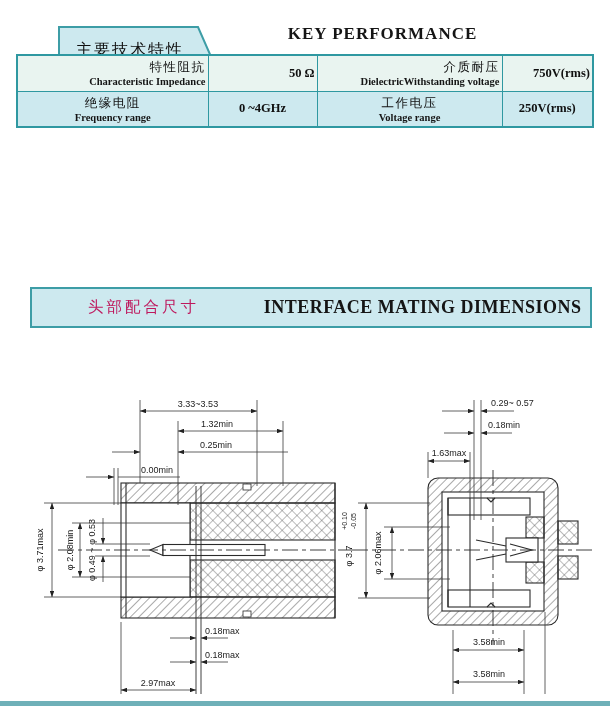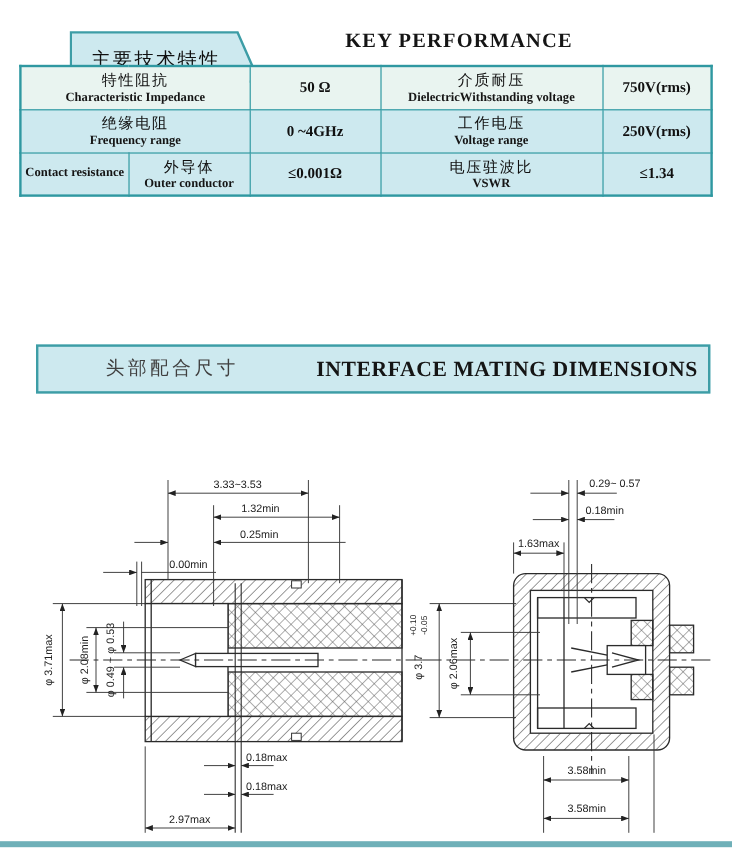--- a/index.html
+++ b/index.html
@@ -17,31 +17,31 @@
   
   table.spec{
     position:absolute;left:16px;top:54px;width:576px;
     border-collapse:collapse;table-layout:fixed;border:2px solid #2f98a1;
   }
   table.spec td{
     border:1px solid #2f98a1;text-align:center;vertical-align:middle;
     padding:1px 2px;height:36px;box-sizing:border-box;
   }
   tr.bgA td{background:#cde9ef;}
-  tr.bgB td{background:#e9f4f0;}
+  tr.bgB td{background:#e9f4f0;text-align:right;}
   .zh{font-size:12.5px;letter-spacing:1.5px;color:#101010;}
   .en{font-family:"Liberation Serif",serif;font-weight:bold;font-size:10.5px;color:#151515;}
   .val{font-family:"Liberation Serif",serif;font-weight:bold;font-size:12.5px;color:#101010;}
   
   .banner{
     position:absolute;left:30px;top:287px;width:562px;height:41px;
     background:#cde9ef;border:2px solid #3d9da6;box-sizing:border-box;
     display:flex;align-items:center;
   }
-  .banner .b-zh{width:40%;text-align:center;font-size:15.5px;letter-spacing:3px;color:#404040;}
+  .banner .b-zh{width:40%;text-align:center;font-size:15.5px;letter-spacing:3px;color:#be185d;}
   .banner .b-en{width:60%;text-align:center;font-family:"Liberation Serif",serif;
     font-weight:bold;font-size:18px;letter-spacing:0.5px;color:#151515;}
   
   svg.draw{position:absolute;left:0;top:380px;}
   .dimtxt{font-family:"Liberation Sans",sans-serif;font-size:9px;fill:#222;stroke:none;}
   .dimtxt-s{font-family:"Liberation Sans",sans-serif;font-size:7px;fill:#222;stroke:none;}
   .bottom-bar{position:absolute;left:0;top:701px;width:610px;height:5px;background:#6fb0b8;}
 </style>
 </head>
 <body>
@@ -86,39 +86,20 @@
         </td>
     <td>
           <div class="val">0 ~4GHz</div>
         </td>
     <td>
           <div class="zh">工作电压</div>
           <div class="en">Voltage range</div>
         </td>
     <td>
           <div class="val">250V(rms)</div>
-        </td>
-  </tr>
-  <tr class="bgA">
-    <td>
-          <div class="en">Contact resistance</div>
-        </td>
-    <td>
-          <div class="zh">外导体</div>
-          <div class="en">Outer conductor</div>
-        </td>
-    <td>
-          <div class="val">≤0.001Ω</div>
-        </td>
-    <td>
-          <div class="zh">电压驻波比</div>
-          <div class="en">VSWR</div>
-        </td>
-    <td>
-          <div class="val">≤1.34</div>
         </td>
   </tr>
 </tbody>
   </table>
 
 <div class="banner">
   <div class="b-zh">头部配合尺寸</div>
   <div class="b-en">INTERFACE MATING DIMENSIONS</div>
 </div>
 

